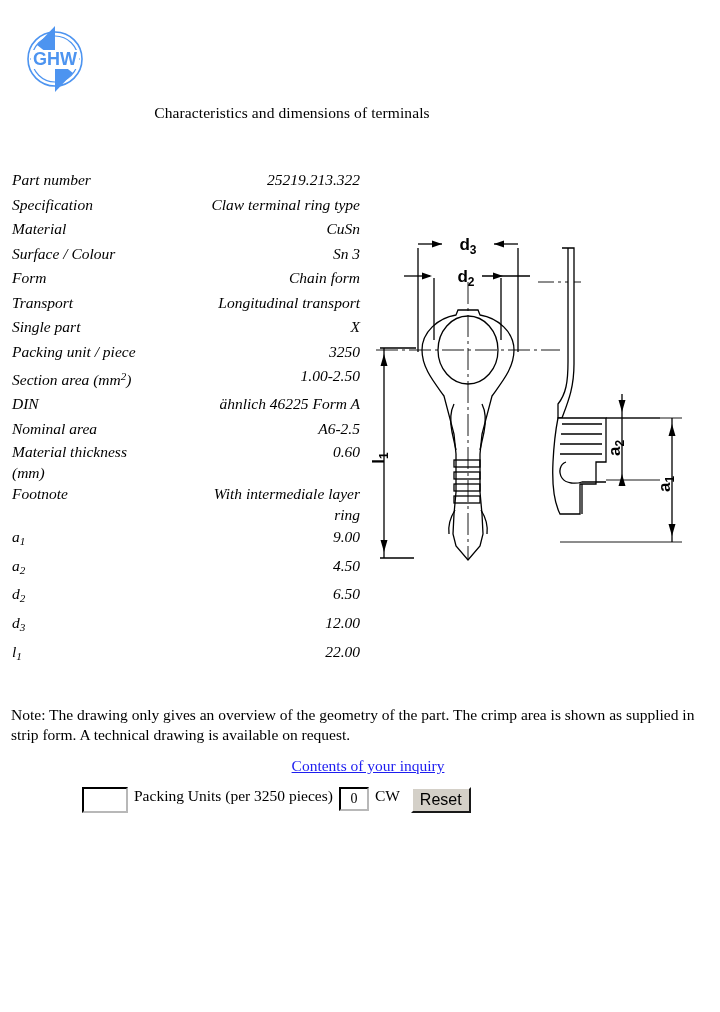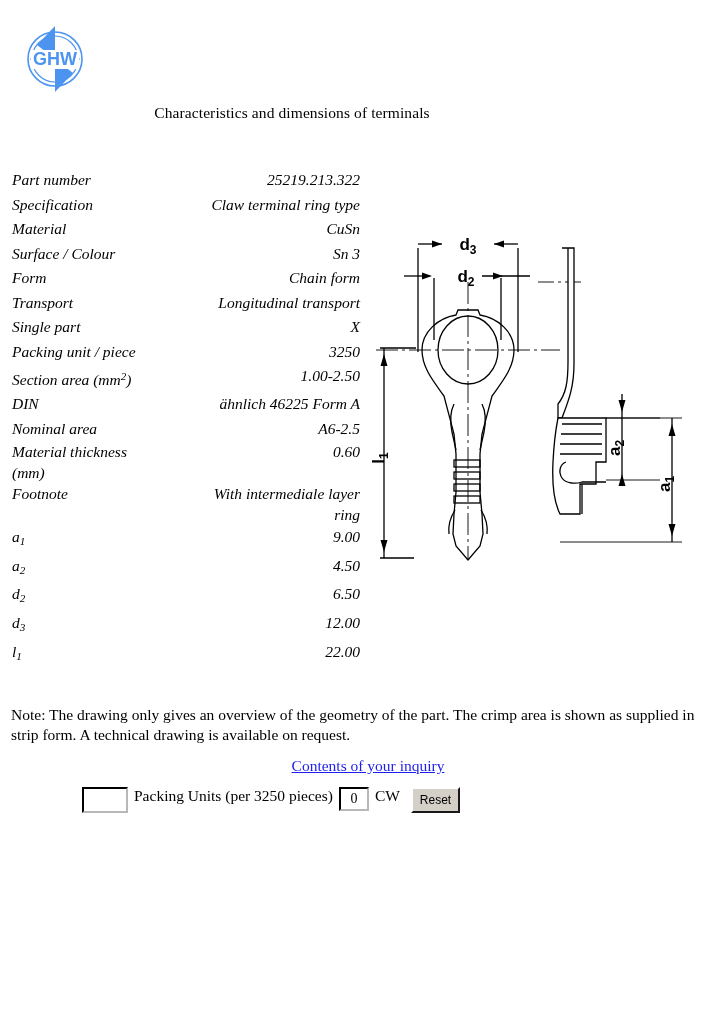--- a/index.html
+++ b/index.html
@@ -122,21 +122,21 @@
   .form-label { margin: 0 6px; white-space: nowrap; }
   .win-button {
     box-sizing: border-box;
     background: #d4d0c8;
     border: 2px outset #e8e8e8;
     border-top-color: #ffffff;
     border-left-color: #ffffff;
     border-right-color: #6e6e6e;
     border-bottom-color: #6e6e6e;
     font-family: "Liberation Sans", "DejaVu Sans", sans-serif;
-    font-size: 12px;
+    font-size: 16px;
     color: #000;
     padding: 2px 7px;
     cursor: pointer;
     line-height: 16px;
     white-space: nowrap;
   }
   #reset-button { margin-left: 5px; }
   #collect-button { margin-left: 9px; }
 
   

